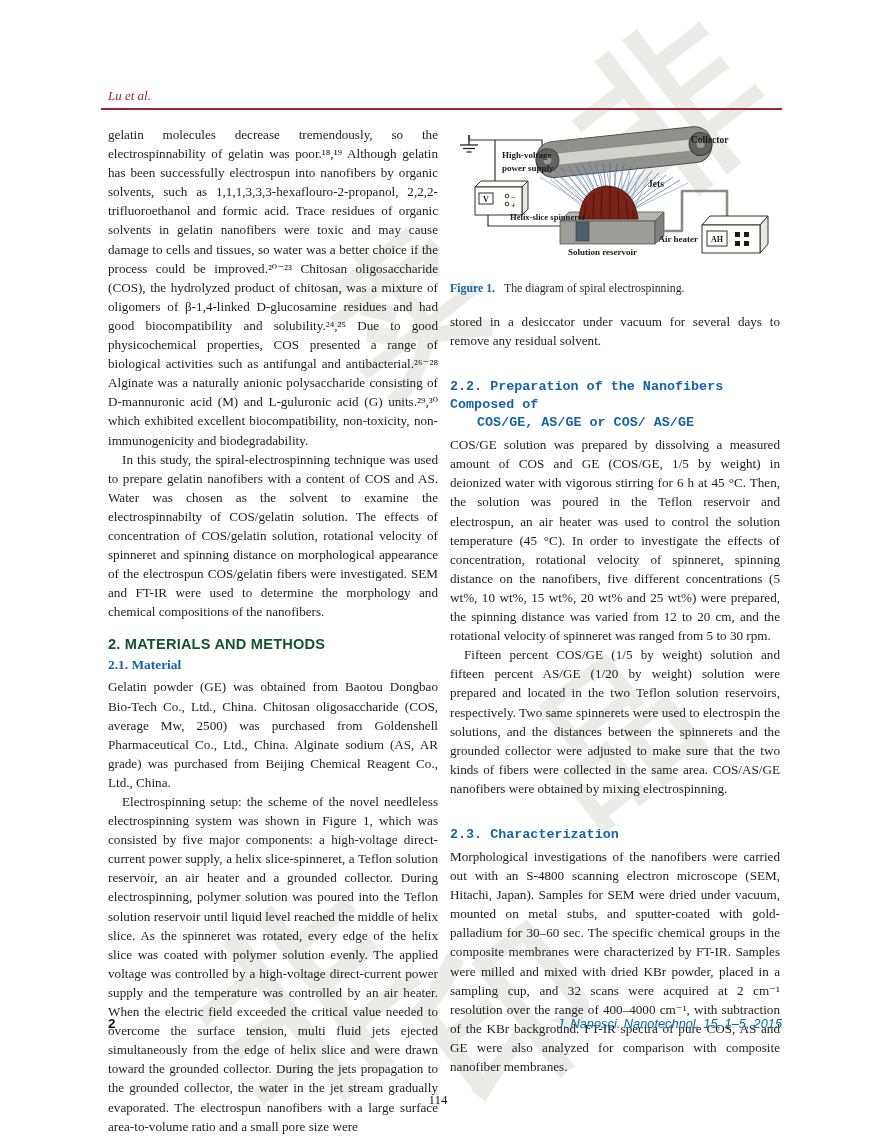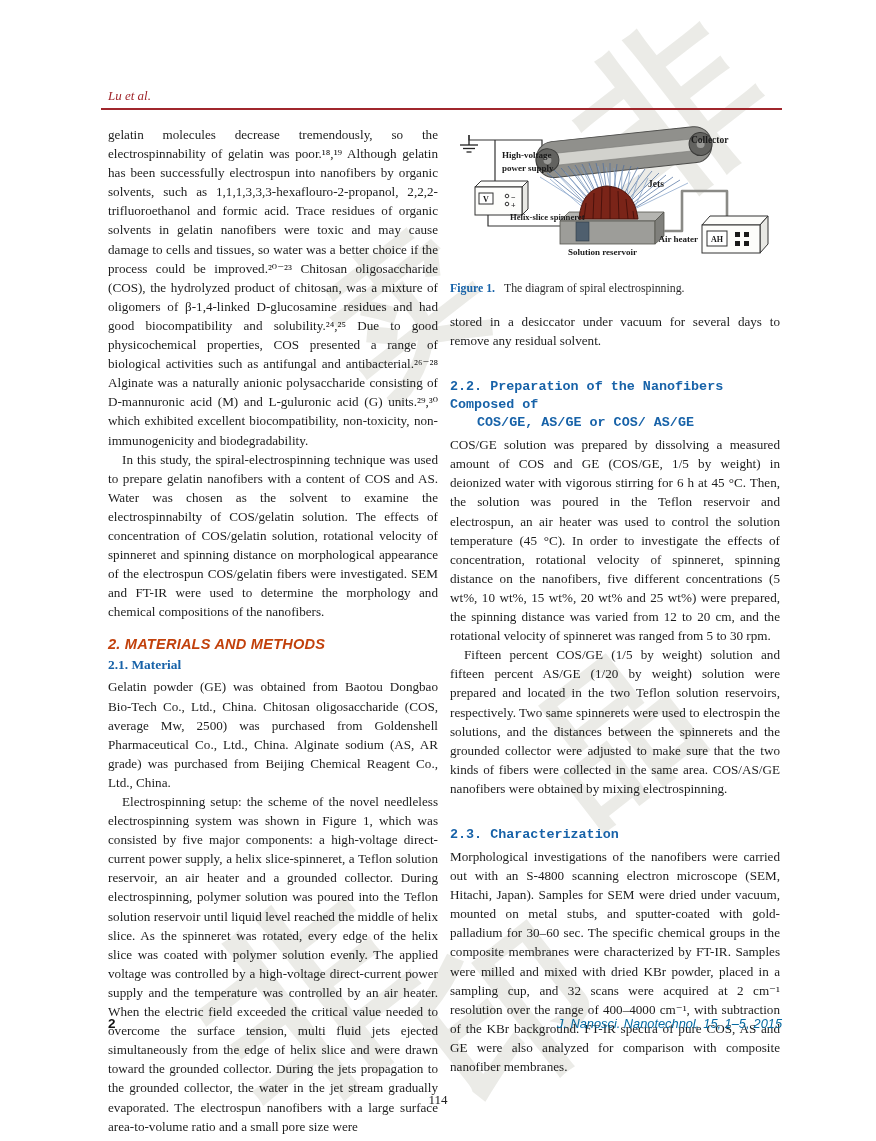--- a/index.html
+++ b/index.html
@@ -22,22 +22,22 @@
         justify-content:space-between;font-size:13px;}
   .header-authors{font-style:italic;color:#a0262c;}
   .header-rule{position:absolute;left:101px;width:681px;top:108px;height:1.5px;background:#a0262c;}
 
   
   .col{position:absolute;top:125px;width:330px;}
   .col-left{left:108px;}
   .col-right{left:450px;}
   p.body{font-size:13.15px;line-height:19.1px;text-align:justify;margin:0;}
   p.indent{text-indent:14px;}
-  .h-main{font-family:"Liberation Sans","DejaVu Sans",sans-serif;font-weight:700;color:#c2410c;
-        font-size:14.6px;margin:15px 0 4px 0;letter-spacing:.2px;font-style:italic;}
+  .h-main{font-family:"Liberation Sans","DejaVu Sans",sans-serif;font-weight:700;color:#14532d;
+        font-size:14.6px;margin:15px 0 4px 0;letter-spacing:.2px;}
   .h-sub{font-weight:700;color:#1762a8;font-size:13.4px;margin:2px 0 3px 0;line-height:18px;}
   .h-22{margin-top:28px;font-family:Liberation Mono, monospace;}
   .h-sub .line2{padding-left:27px;display:block;}
 
   
   .figure-block{margin:0 0 2px 0;}
   .fig-caption{margin:7px 0 16px 0;font-size:11.8px;color:#2a2a2a;}
   .fig-caption .lbl{color:#1762a8;font-weight:700;margin-right:9px;}
   .fig-svg text{font-family:"Liberation Serif","DejaVu Serif",serif;font-weight:700;fill:#1a1a1a;}
 

